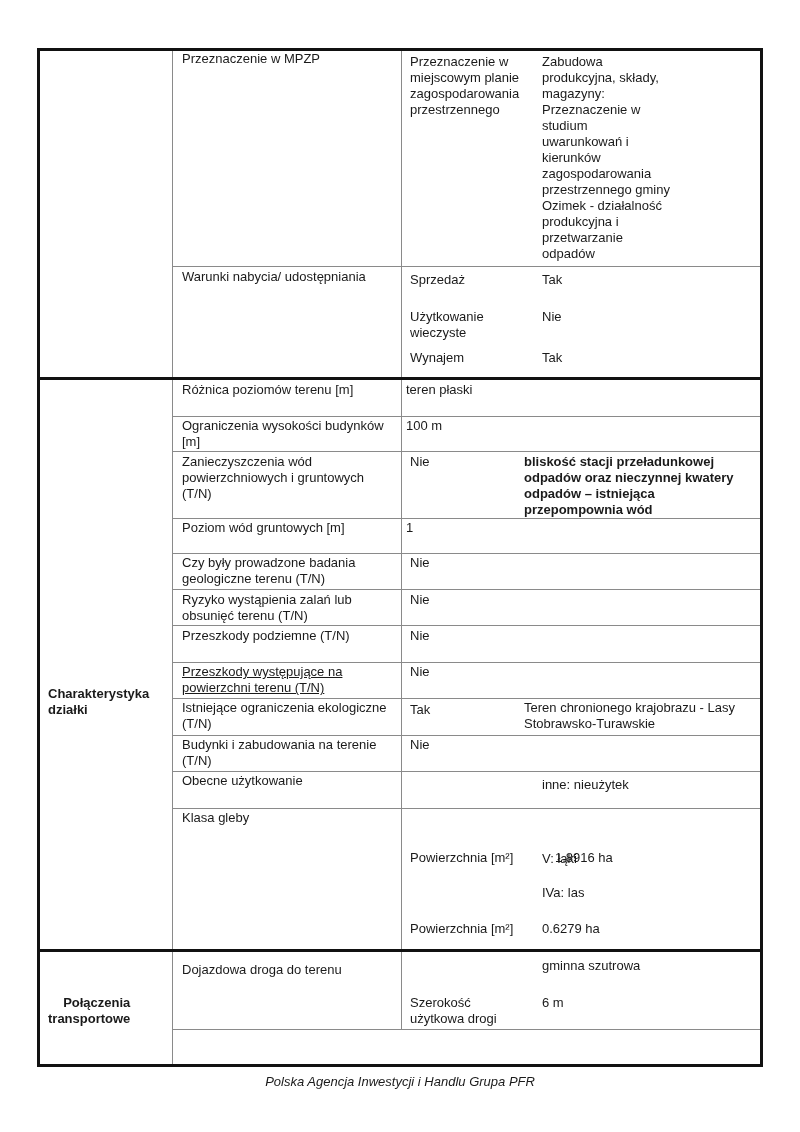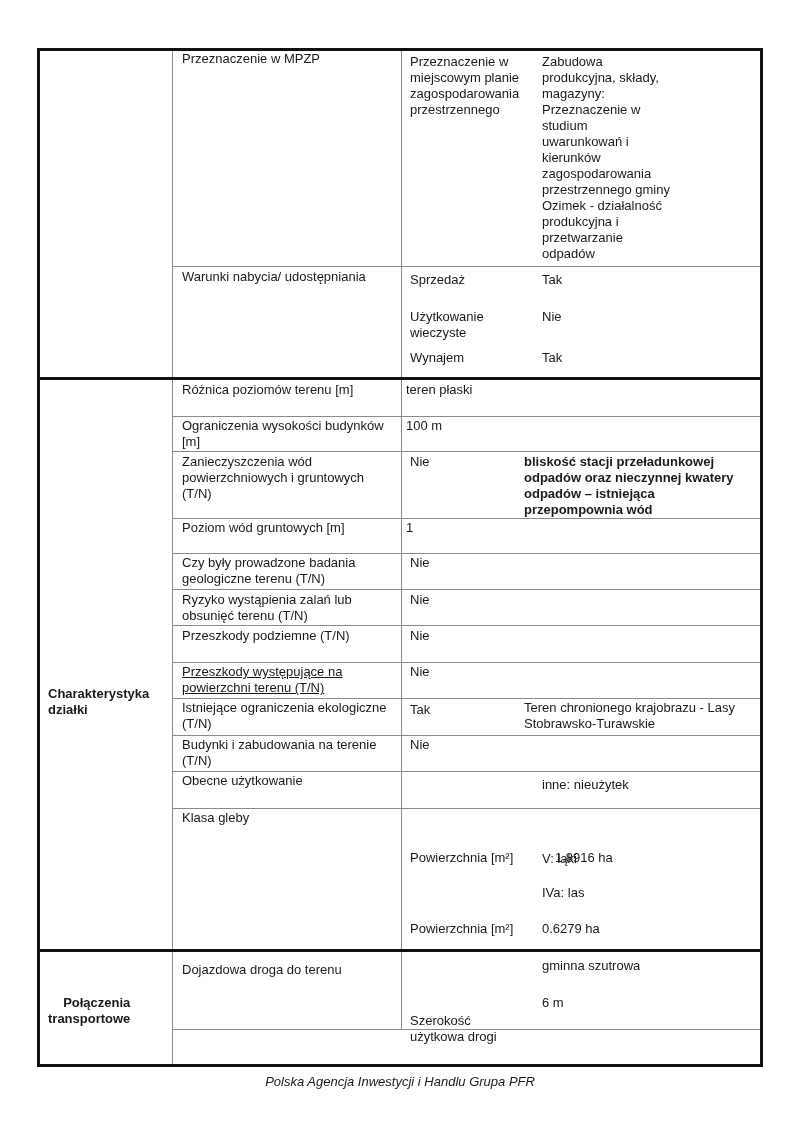--- a/index.html
+++ b/index.html
@@ -123,18 +123,18 @@
   <div class="t" style="left:410px; top:842px;">Powierzchnia [m²]</div>
   <div class="t" style="left:542px; top:842px;margin-left:13px;">1.8916 ha</div>
   <div class="t" style="left:542px; top:877px;">IVa: las</div>
   <div class="t" style="left:410px; top:913px;">Powierzchnia [m²]</div>
   <div class="t" style="left:542px; top:913px;">0.6279 ha</div>
 
   <div class="t b" style="left:48px; top:987px;text-align:right;">Połączenia
 transportowe</div>
   <div class="t" style="left:182px; top:946px;margin-top:8px;">Dojazdowa droga do terenu</div>
   <div class="t" style="left:542px; top:950px;">gminna szutrowa</div>
-  <div class="t" style="left:410px; top:987px;margin-top:18px;">Szerokość
+  <div class="t" style="left:410px; top:987px;">Szerokość
 użytkowa drogi</div>
   <div class="t" style="left:542px; top:987px;">6 m</div>
 
   <div class="footer">Polska Agencja Inwestycji i Handlu Grupa PFR</div>
 </div>
 
 </body></html>

